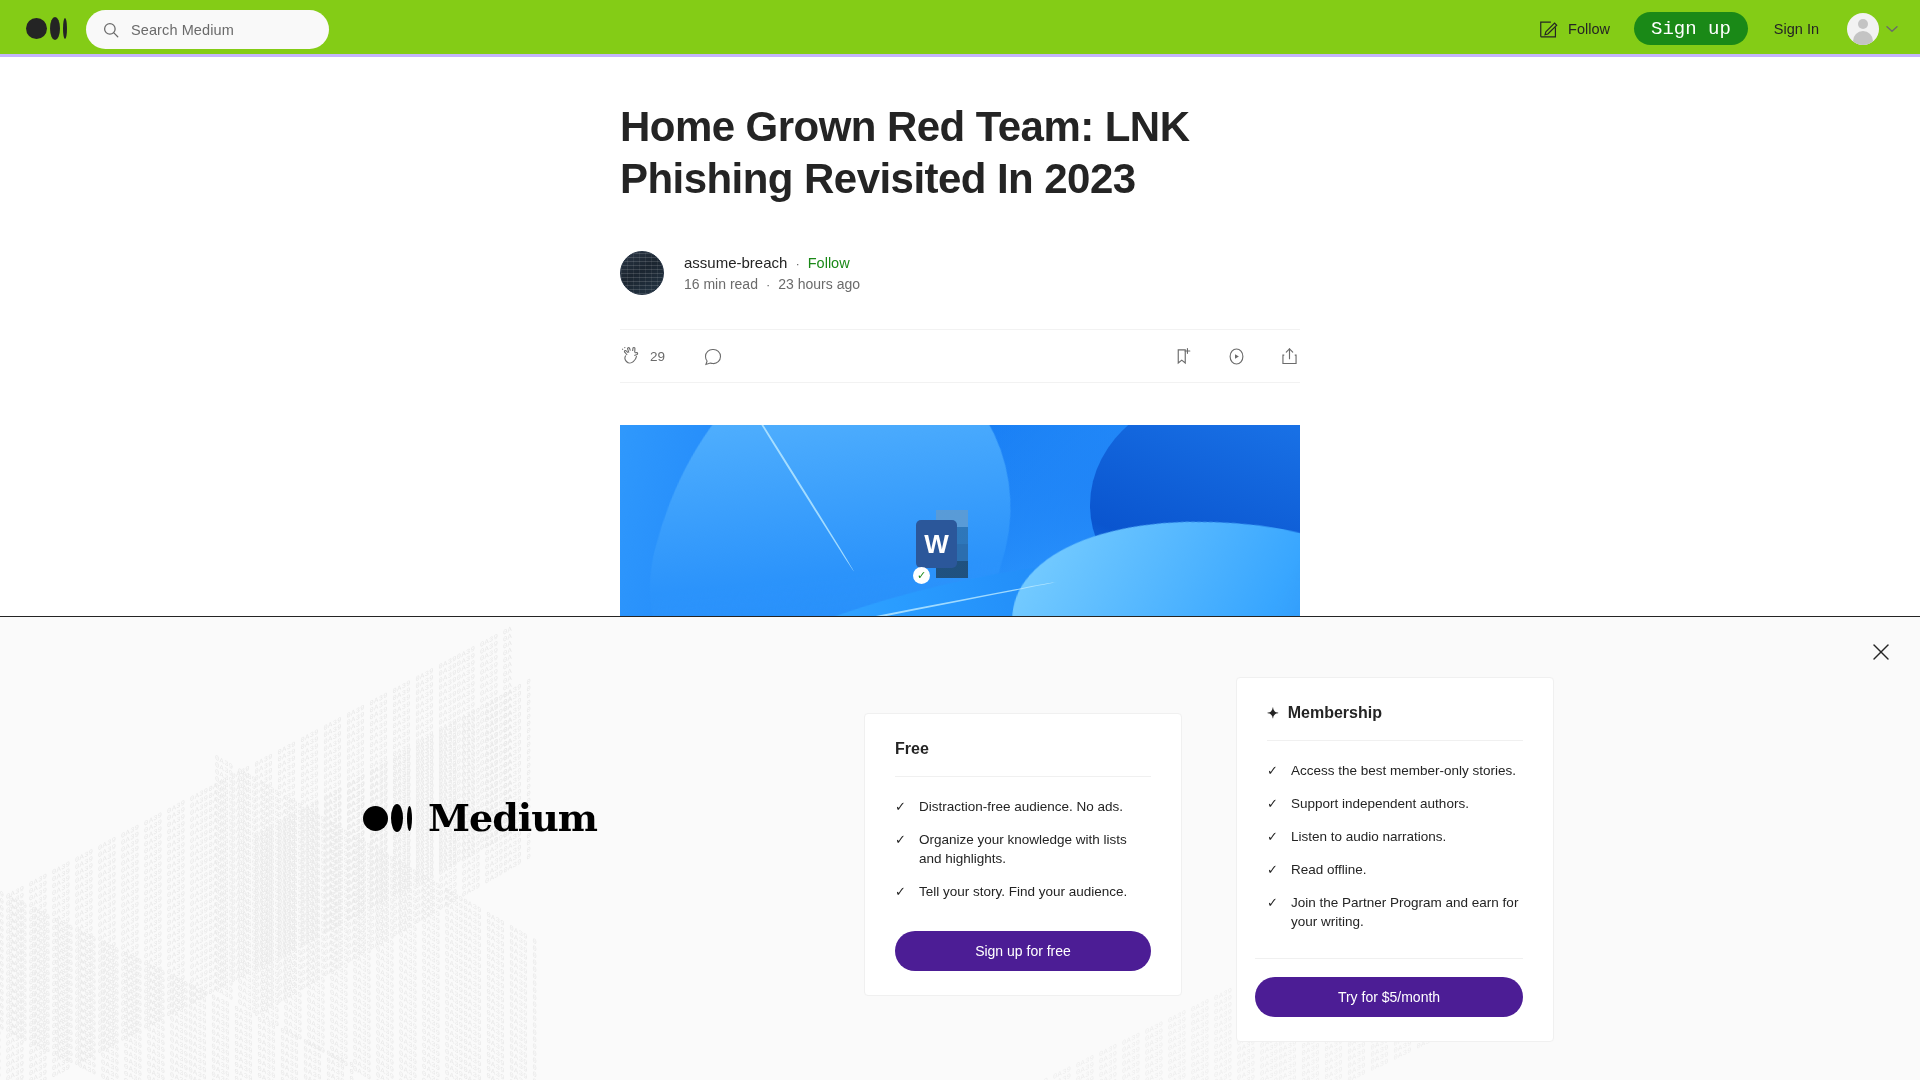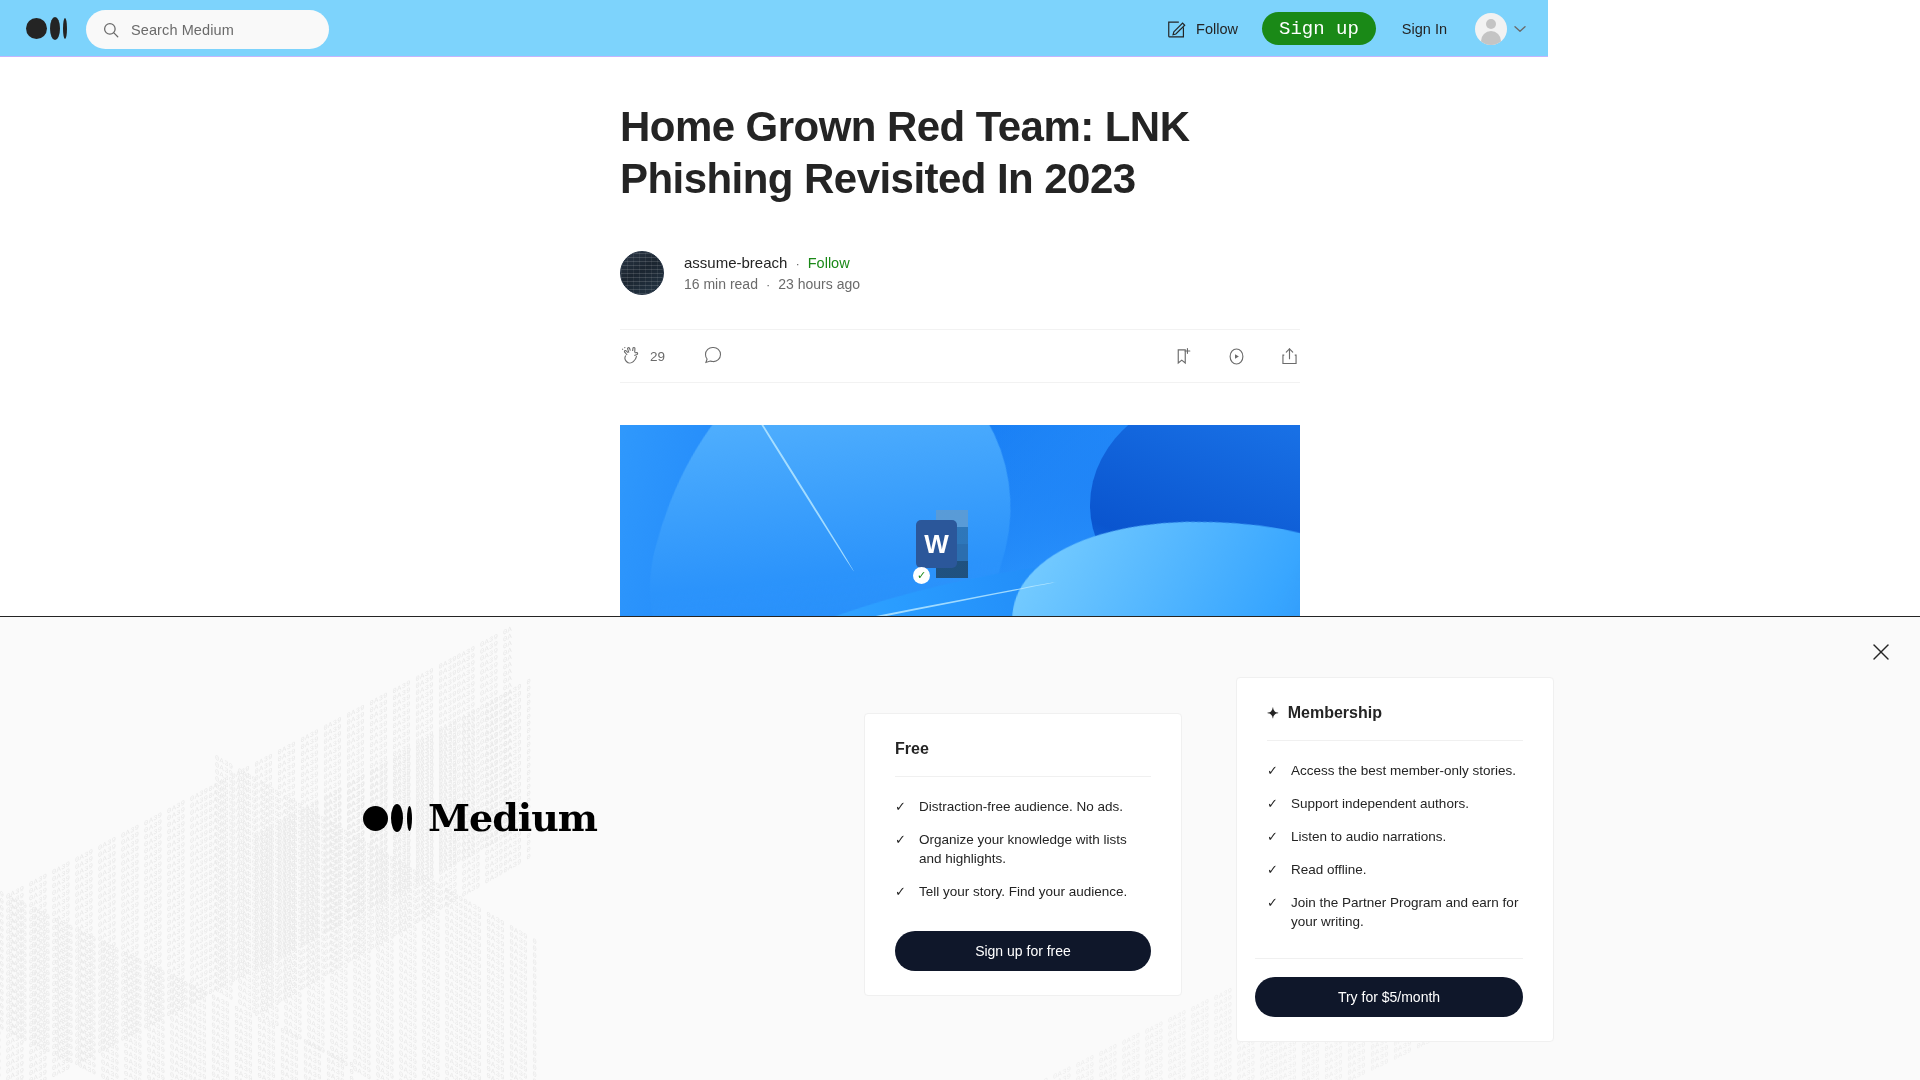--- a/index.html
+++ b/index.html
@@ -10,24 +10,24 @@
     overflow: hidden;
     background: #ffffff;
     font-family: "Liberation Sans", sans-serif;
     -webkit-font-smoothing: antialiased;
   }
 
   
   .site-header {
     position: absolute;
     top: 0; left: 0;
-    width: 1548px;
+    width: 1920px;
     height: 57px;
-    background: #7dd3fc;
-    border-bottom: 1px solid #c4b5fd;
+    background: #84cc16;
+    border-bottom: 3px solid #c4b5fd;
     display: flex;
     align-items: center;
     z-index: 20;
   }
   .logo-mark {
     position: absolute;
     left: 26px;
     top: 16px;
     width: 48px;
     height: 25px;
@@ -190,21 +190,21 @@
 
   .engage-bar {
     margin-top: 34px;
     height: 54px;
     border-top: 1px solid #f2f2f2;
     border-bottom: 1px solid #f2f2f2;
     display: flex;
     align-items: center;
     justify-content: space-between;
   }
-  .eb-left { display: flex; align-items: flex-start; gap: 38px; }
+  .eb-left { display: flex; align-items: flex-end; gap: 38px; }
   .eb-right { display: flex; align-items: center; gap: 32px; }
   .eb-item {
     display: flex;
     align-items: center;
     gap: 8px;
     cursor: pointer;
     color: #6b6b6b;
   }
   .eb-count { font-size: 13.5px; color: #6b6b6b; }
 
@@ -471,21 +471,21 @@
     flex: 0 0 auto;
     width: 13px;
     font-size: 13px;
     color: #242424;
     line-height: 19px;
   }
   .cta-btn {
     display: block;
     width: 100%;
     height: 40px;
-    background: #0f172a;
+    background: #4c1d95;
     color: #ffffff;
     border: none;
     border-radius: 99px;
     font-size: 14px;
     cursor: pointer;
     font-family: "Liberation Sans", sans-serif;
   }
   .free-cta-wrap { position: absolute; left: 30px; right: 30px; bottom: 24px; }
   .member-cta-wrap { position: absolute; left: 18px; right: 30px; bottom: 24px; }
   .member-cta-wrap .card-divider { margin: 0 0 18px 0; }

